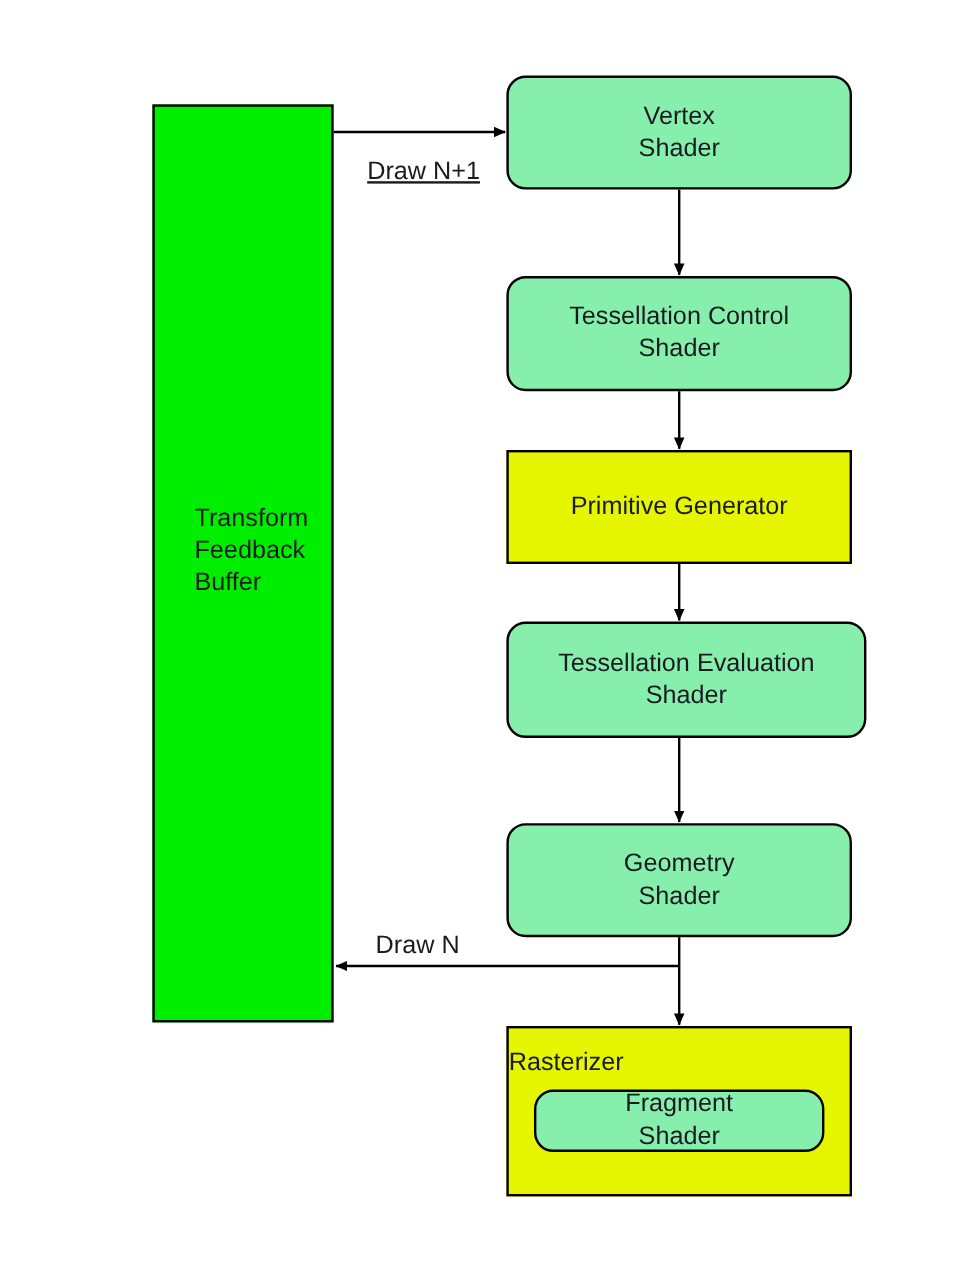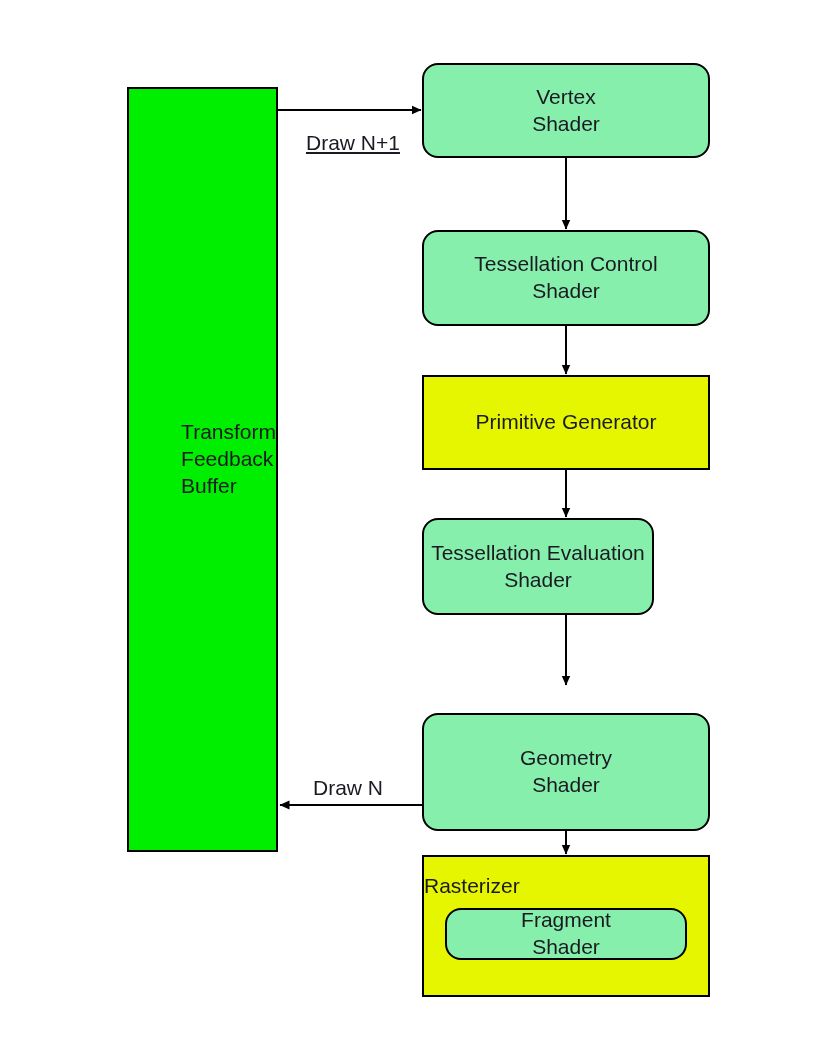--- a/index.html
+++ b/index.html
@@ -35,21 +35,21 @@
     border-radius: 16px;
   }
   .node.yellow {
     background: #E6F500;
     border-radius: 0;
   }
   .node.green {
     background: #00EE00;
     border-radius: 0;
     align-items: flex-start;
-    justify-content: flex-end;
+    justify-content: center;
     text-align: left;
   }
   .green .label {
     padding: 0 0 0 14px;
   }
   .rast-title {
     position: absolute;
     top: 16px;
     left: 0;
     right: 0;
@@ -127,26 +127,26 @@
 
   <div class="node blue" style="left:422px; top:230px; width:288px; height:96px;">
     <span>Tessellation Control
 Shader</span>
   </div>
 
   <div class="node yellow" style="left:422px; top:375px; width:288px; height:95px;">
     <span>Primitive Generator</span>
   </div>
 
-  <div class="node blue" style="left:422px; top:518px; width:232px; height:97px;">
+  <div class="node blue" style="left:422px; top:518px; width:300px; height:97px;">
     <span>Tessellation Evaluation
 Shader</span>
   </div>
 
-  <div class="node blue" style="left:422px; top:686px; width:288px; height:118px;margin-top:27px;">
+  <div class="node blue" style="left:422px; top:686px; width:288px; height:95px;">
     <span>Geometry
 Shader</span>
   </div>
 
   <div class="node yellow" style="left:422px; top:855px; width:288px; height:142px; display:block;">
     <div class="rast-title">Rasterizer</div>
   </div>
 
   <div class="node blue" style="left:445px; top:908px; width:242px; height:52px;">
     <span>Fragment

